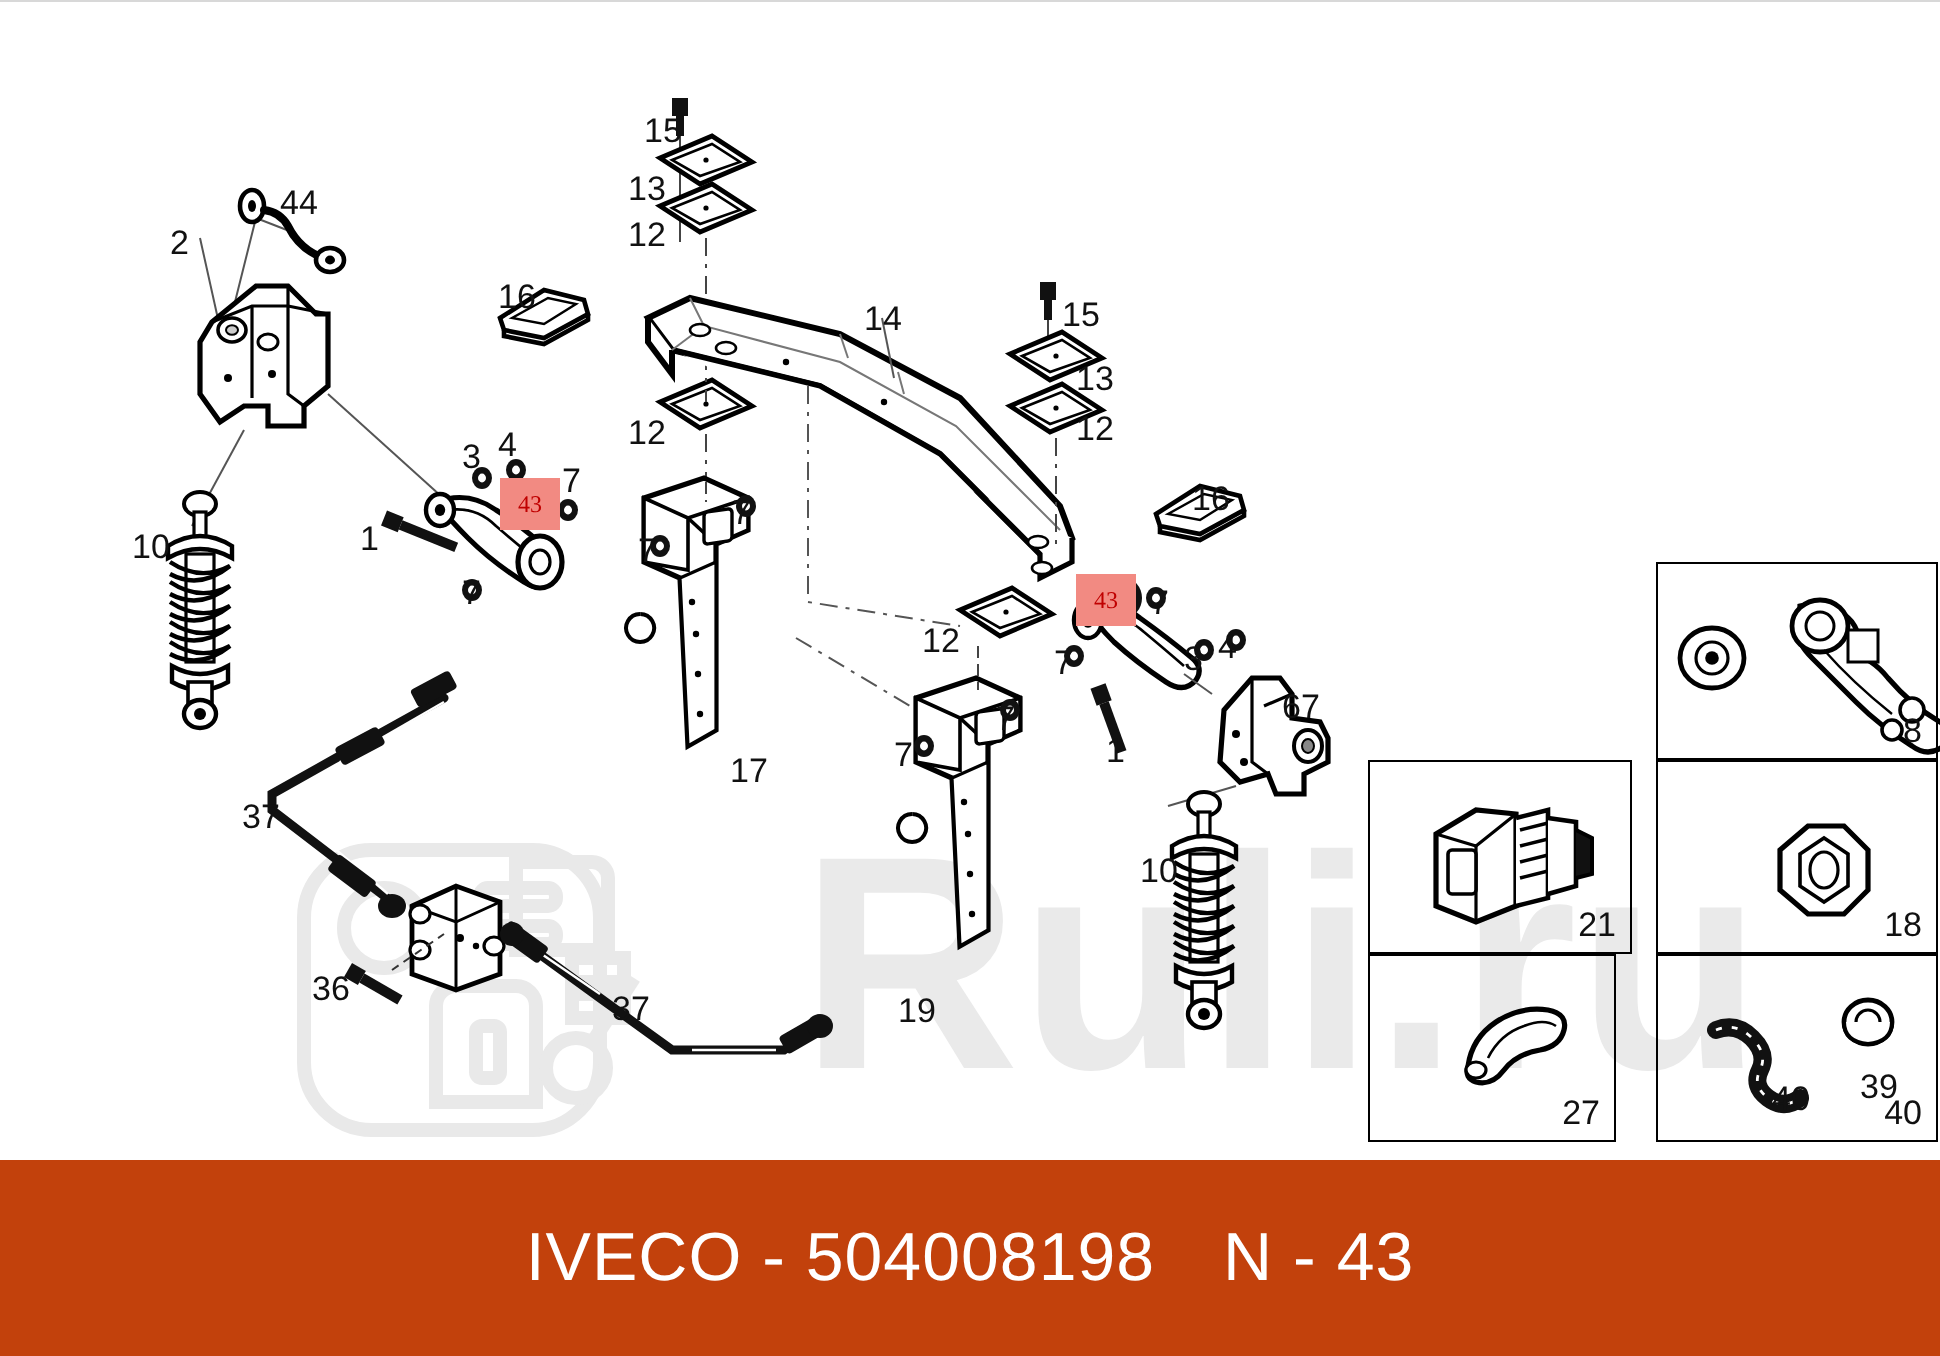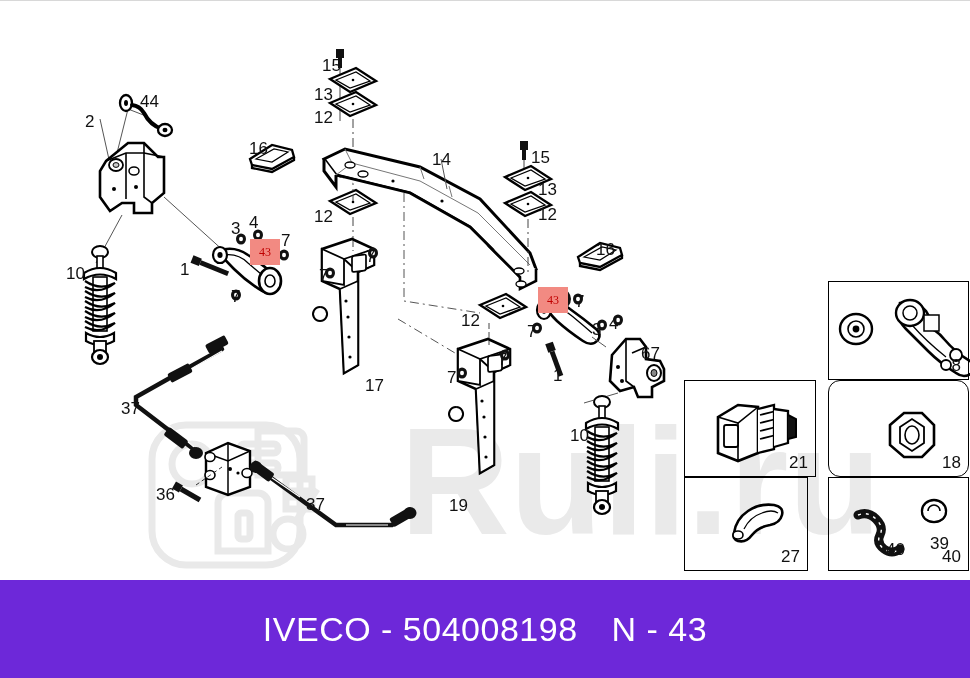--- a/index.html
+++ b/index.html
@@ -62,21 +62,21 @@
     align-items: center;
     justify-content: center;
     z-index: 5;
     text-align: center;
   }
   #footer-bar {
     position: absolute;
     left: 0; top: 580px;
     width: 970px;
     height: 98px;
-    background: #6d28d9;
+    background: #c2410c;
     display: flex;
     align-items: center;
     justify-content: center;
     gap: 34px;
     z-index: 10;
   }
   .footer-text {
     color: #ffffff;
     font-family: "Liberation Sans", sans-serif;
     font-size: 34px;
@@ -471,21 +471,21 @@
       </g>
     </svg>
 
     <div id="inset-grid">
         <div class="inset-cell" style="left: 828px; top: 280px; width: 141px; height: 99px;">
           <span class="inset-num">8</span>
         </div>
         <div class="inset-cell" style="left: 684px; top: 379px; width: 132px; height: 97px;">
           <span class="inset-num">21</span>
         </div>
-        <div class="inset-cell" style="left: 828px; top: 379px; width: 141px; height: 97px; border-radius: 12px;">
+        <div class="inset-cell" style="left: 828px; top: 379px; width: 141px; height: 97px;">
           <span class="inset-num">18</span>
         </div>
         <div class="inset-cell" style="left: 684px; top: 476px; width: 124px; height: 94px;">
           <span class="inset-num">27</span>
         </div>
         <div class="inset-cell" style="left: 828px; top: 476px; width: 141px; height: 94px;">
           <span class="inset-num">40</span>
         </div>
       </div>
 

